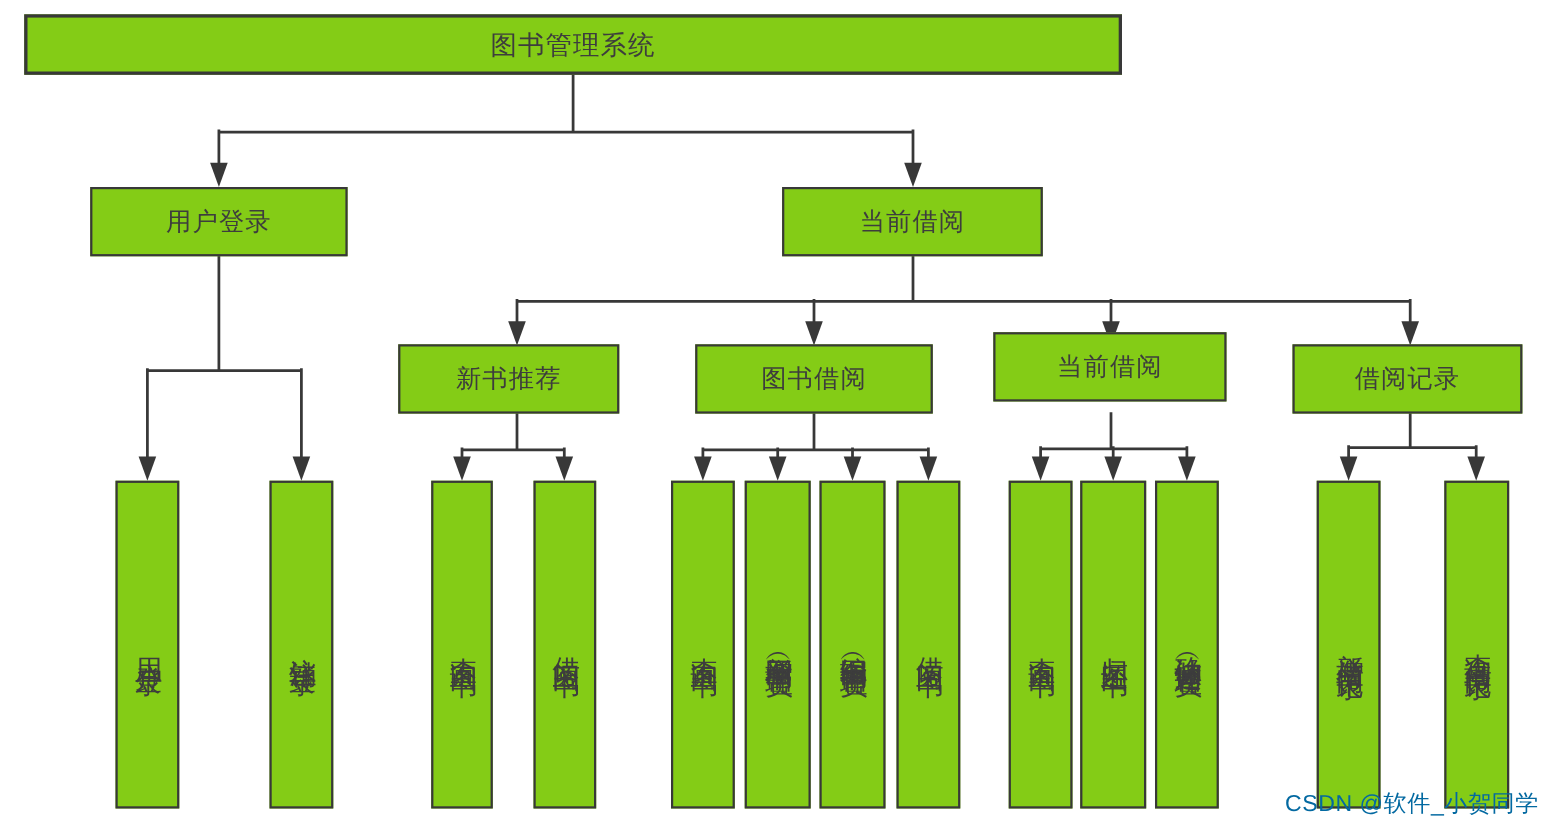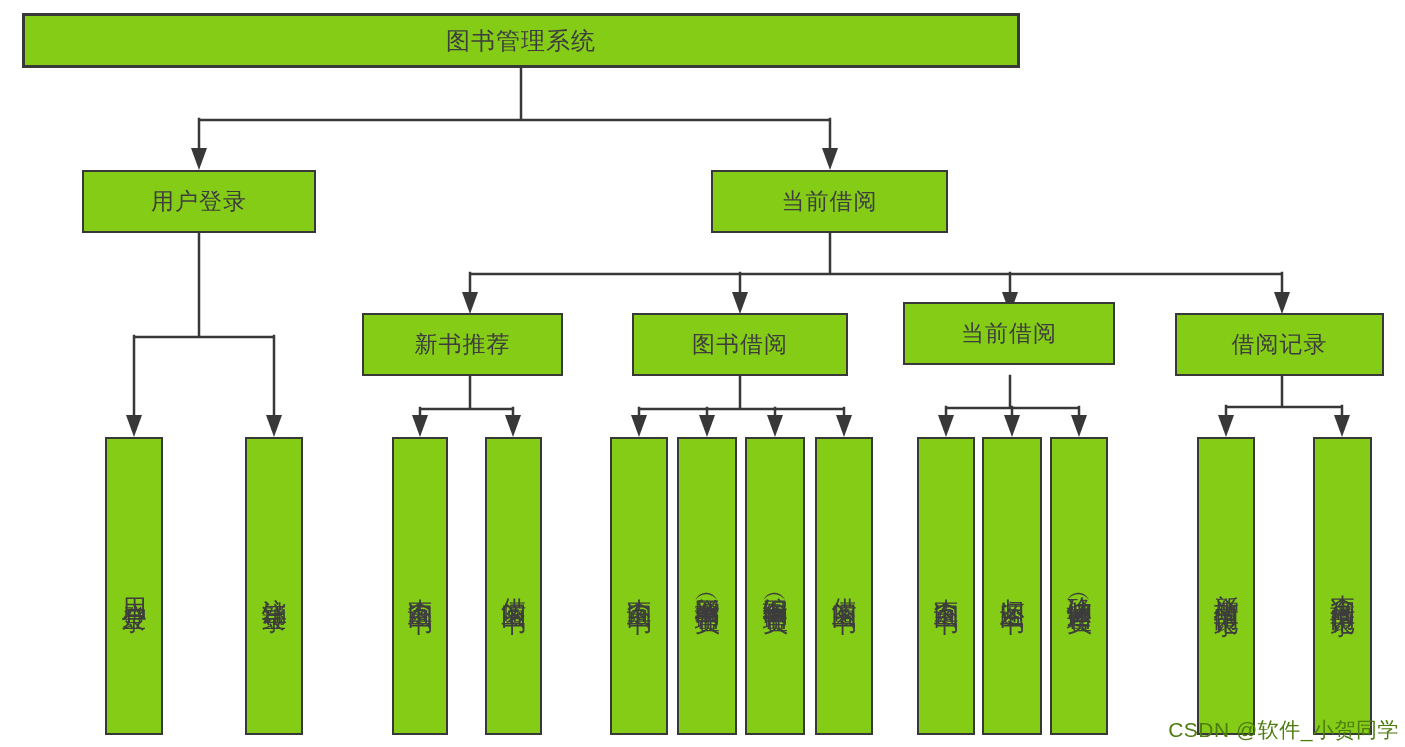--- a/index.html
+++ b/index.html
@@ -39,21 +39,21 @@
   #l-bb-add        { left: 677px;  top: 437px; width: 60px; height: 298px; letter-spacing: 2px; }
   #l-bb-edit       { left: 745px;  top: 437px; width: 60px; height: 298px; letter-spacing: 2px; }
   #l-bb-borrow     { left: 815px;  top: 437px; width: 58px; height: 298px; }
   #l-cb-query      { left: 917px;  top: 437px; width: 58px; height: 298px; }
   #l-cb-return     { left: 982px;  top: 437px; width: 60px; height: 298px; }
   #l-cb-confirm    { left: 1050px; top: 437px; width: 58px; height: 298px; letter-spacing: 2px; }
   #l-br-add        { left: 1197px; top: 437px; width: 58px; height: 298px; }
   #l-br-query      { left: 1313px; top: 437px; width: 59px; height: 298px; }
   .watermark {
     position: absolute; right: 6px; bottom: 3px;
-    font-size: 21px; color: #4d7c0f; letter-spacing: 0.5px;
+    font-size: 21px; color: #0369a1; letter-spacing: 0.5px;
     white-space: nowrap; z-index: 5;
   }
 </style>
 </head>
 <body>
 
 <div id="canvas">
 
   <svg class="connectors" width="1405" height="747" viewBox="0 0 1405 747">
     <g stroke="#383838" stroke-width="2.5" fill="none" stroke-linecap="square">

